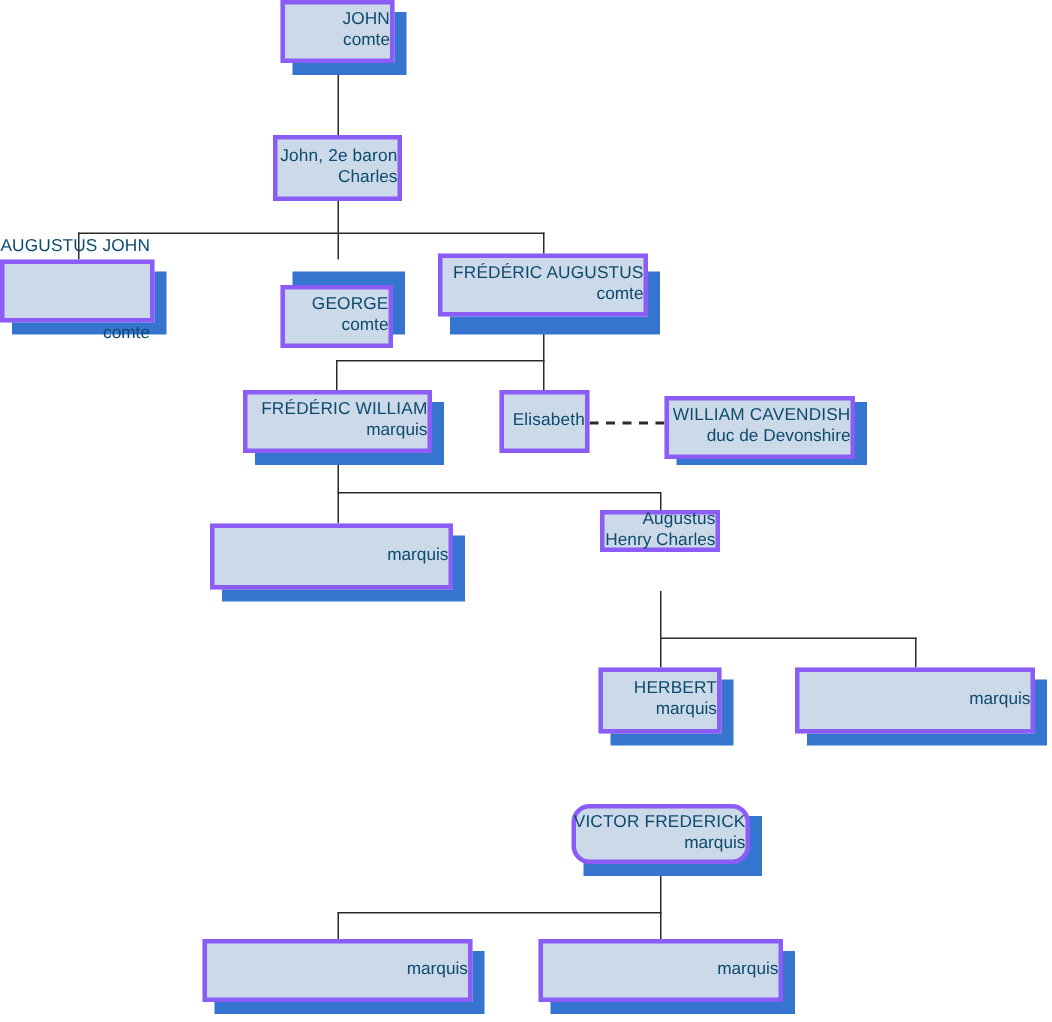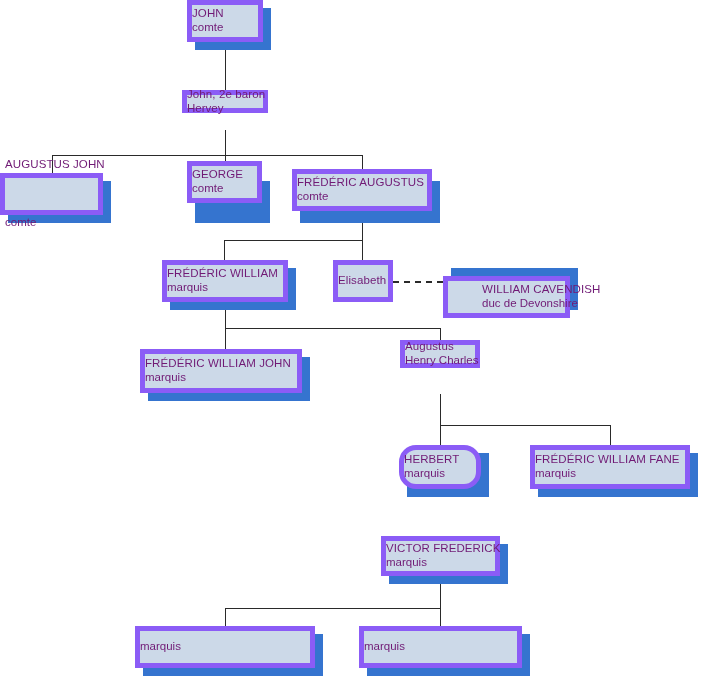--- a/index.html
+++ b/index.html
@@ -27,26 +27,26 @@
   .dashed-line {
     position: absolute;
     height: 0;
     border-top: 2px dashed #2a2a2a;
   }
 
   
   .node {
     position: absolute;
     box-sizing: border-box;
-    border: 5px solid #8b5cf6;
+    border: 3px solid #8b5cf6;
     background: #ccd9e8;
-    color: #701a75;
+    color: #0c4a6e;
     display: flex;
     flex-direction: column;
-    align-items: flex-start;
+    align-items: flex-end;
     justify-content: center;
     text-align: center;
     line-height: 1.18;
     z-index: 3;
   }
   .node .nm {
     font-size: 11.5px;
     letter-spacing: 0.1px;
     white-space: nowrap;
   }
@@ -94,73 +94,71 @@
   <div class="line h" style="left:225px; top:608px; width:216px;"></div>
   <div class="line v" style="left:225px; top:608px; height:18px;"></div>
   <div class="line v" style="left:440px; top:608px; height:18px;"></div>
 
   <div id="nodes-layer">
       <div class="shadow" style="left: 195px; top: 8px; width: 76px; height: 42px;"></div>
       <div class="node" style="left: 187px; top: 0px; width: 76px; height: 42px;">
         <div class="nm">JOHN</div>
         <div class="ti">comte</div>
       </div>
-      <div class="node" style="left: 182px; top: 90px; width: 86px; height: 23px;">
+      <div class="node" style="left: 182px; top: 90px; width: 86px; height: 44px;">
         <div class="nm">John, 2e baron</div>
-        <div class="ti">Hervey</div>
+        <div class="ti">Charles</div>
       </div>
       <div class="shadow" style="left: 8px; top: 181px; width: 103px; height: 42px;"></div>
       <div class="node" style="left: 0px; top: 173px; width: 103px; height: 42px; gap: 44px;">
         <div class="nm">AUGUSTUS JOHN</div>
         <div class="ti">comte</div>
       </div>
       <div class="shadow" style="left: 195px; top: 181px; width: 75px; height: 42px;"></div>
-      <div class="node" style="left: 187px; top: 161px; width: 75px; height: 42px;">
+      <div class="node" style="left: 187px; top: 190px; width: 75px; height: 42px;">
         <div class="nm">GEORGE</div>
         <div class="ti">comte</div>
       </div>
       <div class="shadow" style="left: 300px; top: 181px; width: 140px; height: 42px;"></div>
       <div class="node" style="left: 292px; top: 169px; width: 140px; height: 42px;">
         <div class="nm">FRÉDÉRIC AUGUSTUS</div>
         <div class="ti">comte</div>
       </div>
       <div class="shadow" style="left: 170px; top: 268px; width: 126px; height: 42px;"></div>
       <div class="node" style="left: 162px; top: 260px; width: 126px; height: 42px;">
         <div class="nm">FRÉDÉRIC WILLIAM</div>
         <div class="ti">marquis</div>
       </div>
       <div class="node" style="left: 333px; top: 260px; width: 60px; height: 42px;">
         <div class="nm">Elisabeth</div>
       </div>
       <div class="shadow" style="left: 451px; top: 268px; width: 127px; height: 42px;"></div>
-      <div class="node" style="left: 443px; top: 276px; width: 127px; height: 42px; padding-left: 34px;">
+      <div class="node" style="left: 443px; top: 264px; width: 127px; height: 42px; padding-left: 34px;">
         <div class="nm">WILLIAM CAVENDISH</div>
         <div class="ti">duc de Devonshire</div>
       </div>
       <div class="shadow" style="left: 148px; top: 357px; width: 162px; height: 44px;"></div>
       <div class="node" style="left: 140px; top: 349px; width: 162px; height: 44px;">
-        <div class="nm">FRÉDÉRIC WILLIAM JOHN</div>
         <div class="ti">marquis</div>
       </div>
       <div class="node" style="left: 400px; top: 340px; width: 80px; height: 28px;">
         <div class="nm">Augustus</div>
         <div class="ti">Henry Charles</div>
       </div>
       <div class="shadow" style="left: 407px; top: 453px; width: 82px; height: 44px;"></div>
-      <div class="node" style="left: 399px; top: 445px; width: 82px; height: 44px; border-radius: 17px;">
+      <div class="node" style="left: 399px; top: 445px; width: 82px; height: 44px;">
         <div class="nm">HERBERT</div>
         <div class="ti">marquis</div>
       </div>
       <div class="shadow" style="left: 538px; top: 453px; width: 160px; height: 44px;"></div>
       <div class="node" style="left: 530px; top: 445px; width: 160px; height: 44px;">
-        <div class="nm">FRÉDÉRIC WILLIAM FANE</div>
         <div class="ti">marquis</div>
       </div>
       <div class="shadow" style="left: 389px; top: 544px; width: 119px; height: 40px;"></div>
-      <div class="node" style="left: 381px; top: 536px; width: 119px; height: 40px;">
+      <div class="node" style="left: 381px; top: 536px; width: 119px; height: 40px; border-radius: 12px;">
         <div class="nm">VICTOR FREDERICK</div>
         <div class="ti">marquis</div>
       </div>
       <div class="shadow" style="left: 143px; top: 634px; width: 180px; height: 42px;"></div>
       <div class="node" style="left: 135px; top: 626px; width: 180px; height: 42px;">
         <div class="ti">marquis</div>
       </div>
       <div class="shadow" style="left: 367px; top: 634px; width: 163px; height: 42px;"></div>
       <div class="node" style="left: 359px; top: 626px; width: 163px; height: 42px;">
         <div class="ti">marquis</div>

